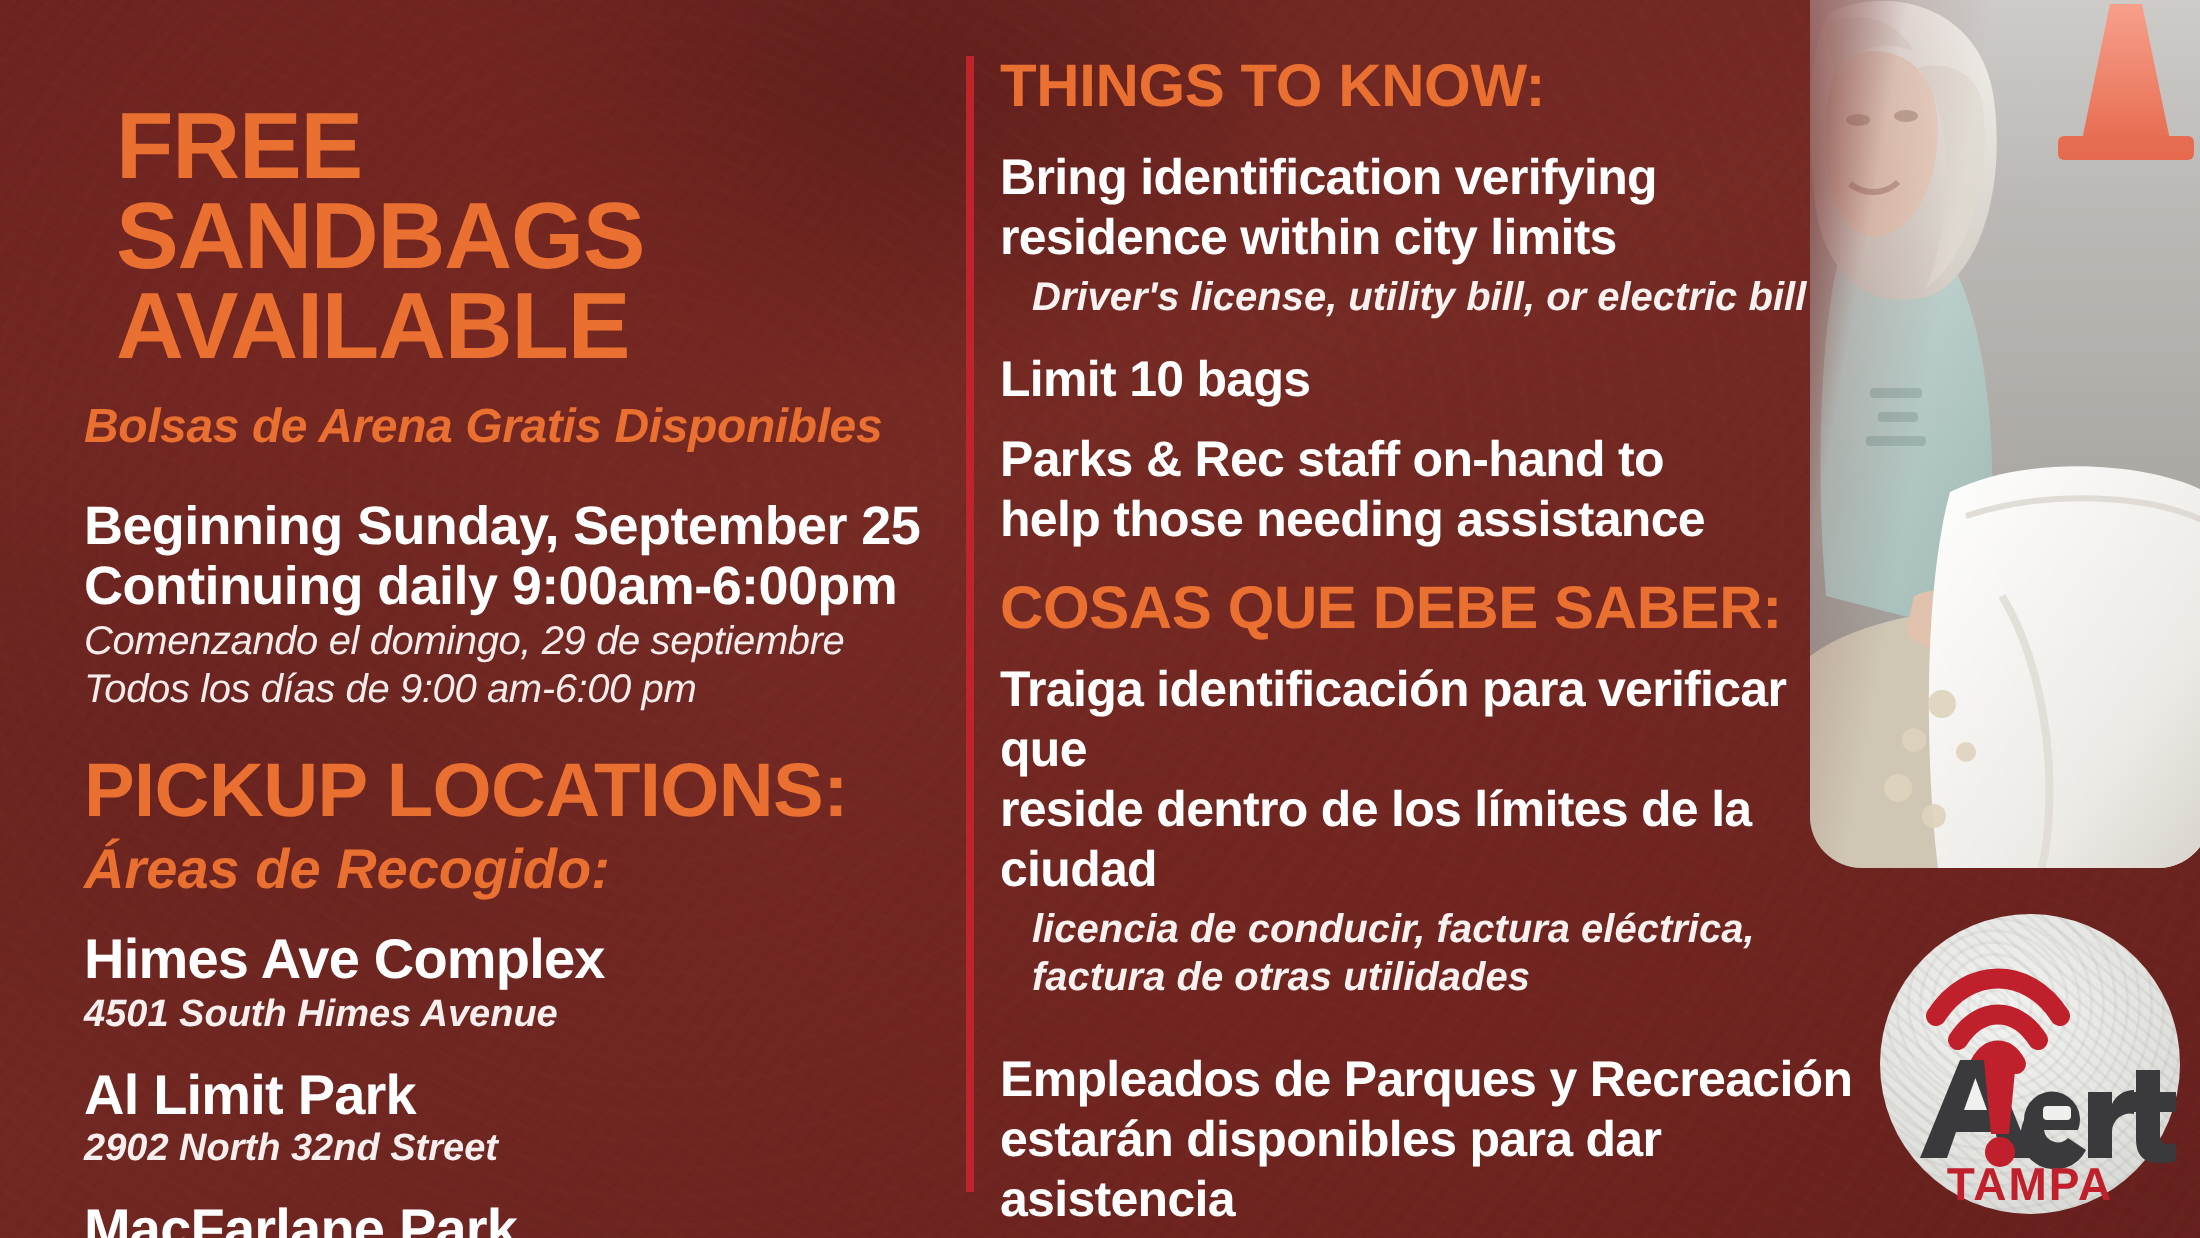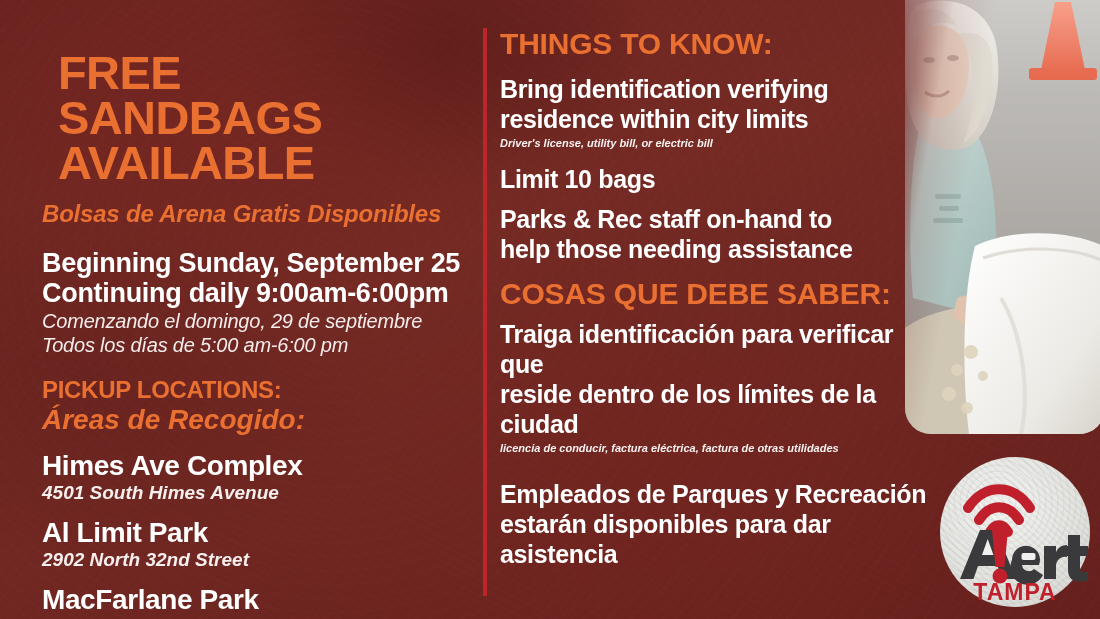--- a/index.html
+++ b/index.html
@@ -104,21 +104,21 @@
     font-weight: 400;
     font-style: italic;
     font-size: 20px;
     line-height: 1.2;
     margin: 0;
     letter-spacing: -0.2px;
   }
   .section-head {
     color: #ea7031;
     font-weight: 800;
-    font-size: 24px;
+    font-size: 38px;
     line-height: 1.05;
     margin: 0;
     letter-spacing: -0.3px;
   }
   .section-head-sub {
     color: #ea7031;
     font-weight: 700;
     font-style: italic;
     font-size: 28px;
     line-height: 1.15;
@@ -158,23 +158,23 @@
     font-weight: 800;
     font-size: 25px;
     line-height: 1.2;
     margin: 0;
     letter-spacing: -0.35px;
   }
   .rc-note {
     color: #f7f1f0;
     font-weight: 700;
     font-style: italic;
-    font-size: 11px;
+    font-size: 20px;
     line-height: 1.2;
-    margin: 3px 0 0 0;
+    margin: 3px 0 0 16px;
   }
 
   
   #logo {
     position: absolute;
     left: 940px;
     top: 457px;
     width: 150px;
     height: 150px;
   }
@@ -274,21 +274,21 @@
       <span>AVAILABLE</span>
     </h1>
 
     <p class="headline-sub">Bolsas de Arena Gratis Disponibles</p>
 
     <div class="spacer-20"></div>
 
     <p class="big-white">Beginning Sunday, September 25</p>
     <p class="big-white">Continuing daily 9:00am-6:00pm</p>
     <p class="ital-white">Comenzando el domingo, 29 de septiembre</p>
-    <p class="ital-white">Todos los días de 5:00 am-6:00 pm</p>
+    <p class="ital-white">Todos los días de 9:00 am-6:00 pm</p>
 
     <div class="spacer-20"></div>
 
     <p class="section-head">PICKUP LOCATIONS:</p>
     <p class="section-head-sub">Áreas de Recogido:</p>
 
     <div class="spacer-14"></div>
 
     <div>
       <p class="loc-name">Himes Ave Complex</p>

